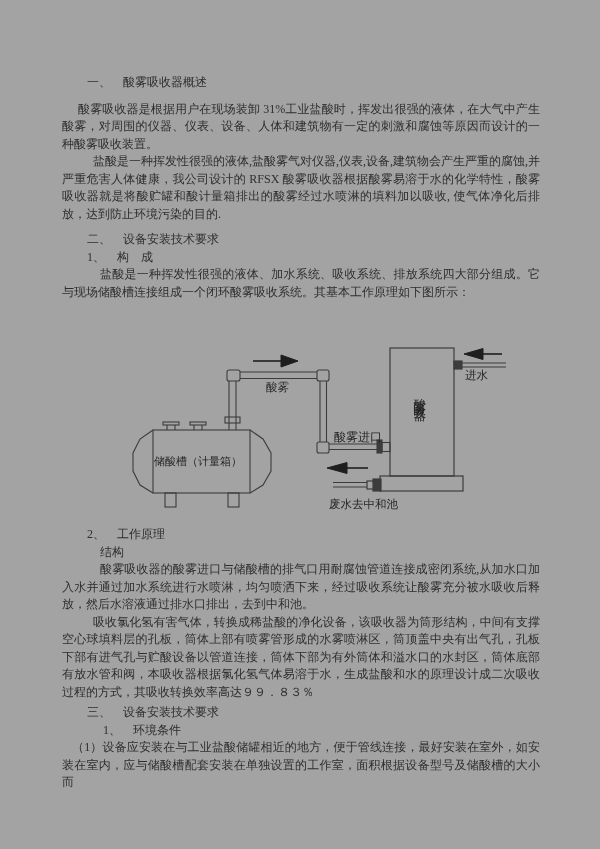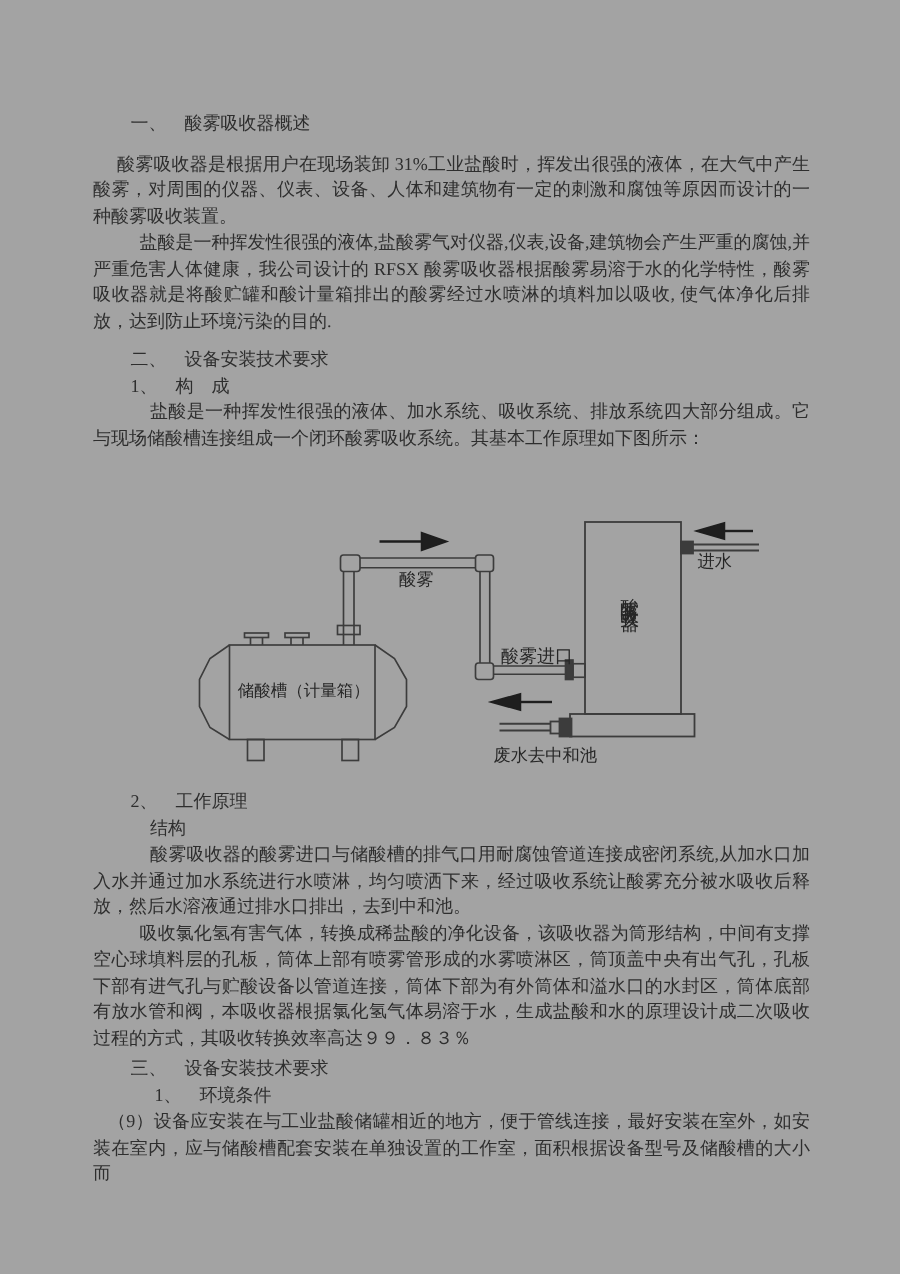--- a/index.html
+++ b/index.html
@@ -38,21 +38,21 @@
   .diagram svg { position:absolute; left:0; top:0; }
   .dlbl {
     position:absolute;
     font-size:11.5px;
     line-height:1.1;
     color:#262626;
     white-space:nowrap;
     text-align:left;
     text-indent:0;
   }
-  .dlbl-tank   { left:26px;  top:111px; width:97px; text-align:center; font-size:11px; }
+  .dlbl-tank   { left:26px;  top:111px; width:79px; text-align:center; font-size:11px; }
   .dlbl-mist   { left:138px; top:37px; }
   .dlbl-inlet  { left:206px; top:87px;  font-size:12px; }
   .dlbl-water  { left:337px; top:25px; }
   .dlbl-waste  { left:201px; top:154px; }
   .dlbl-tower  {
     left:284px; top:44px;
     writing-mode:vertical-rl;
     text-orientation:upright;
     letter-spacing:3px;
     font-size:12.5px;
@@ -127,16 +127,16 @@
       <div class="dlbl dlbl-waste">废水去中和池</div>
     </div>
 
     <p class="ind-25">2、　工作原理</p>
     <p class="ind-38">结构</p>
     <p class="ind-38">酸雾吸收器的酸雾进口与储酸槽的排气口用耐腐蚀管道连接成密闭系统,从加水口加入水并通过加水系统进行水喷淋，均匀喷洒下来，经过吸收系统让酸雾充分被水吸收后释放，然后水溶液通过排水口排出，去到中和池。</p>
     <p class="ind-31">吸收氯化氢有害气体，转换成稀盐酸的净化设备，该吸收器为筒形结构，中间有支撑空心球填料层的孔板，筒体上部有喷雾管形成的水雾喷淋区，筒顶盖中央有出气孔，孔板下部有进气孔与贮酸设备以管道连接，筒体下部为有外筒体和溢水口的水封区，筒体底部有放水管和阀，本吸收器根据氯化氢气体易溶于水，生成盐酸和水的原理设计成二次吸收过程的方式，其吸收转换效率高达９９．８３％</p>
 
     <p class="mt3 ind-25">三、　设备安装技术要求</p>
     <p class="ind-41">1、　环境条件</p>
-    <p class="ind-10">（9）设备应安装在与工业盐酸储罐相近的地方，便于管线连接，最好安装在室外，如安装在室内，应与储酸槽配套安装在单独设置的工作室，面积根据设备型号及储酸槽的大小而</p>
+    <p class="ind-10">（1）设备应安装在与工业盐酸储罐相近的地方，便于管线连接，最好安装在室外，如安装在室内，应与储酸槽配套安装在单独设置的工作室，面积根据设备型号及储酸槽的大小而</p>
 
   </div>
 </div>
 
 </body></html>

